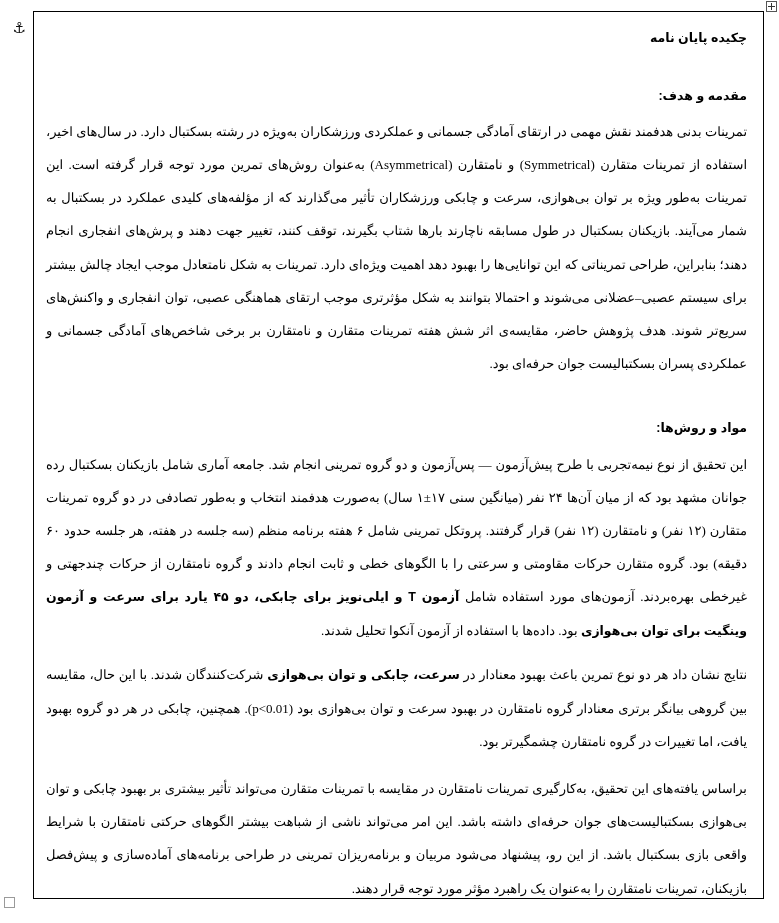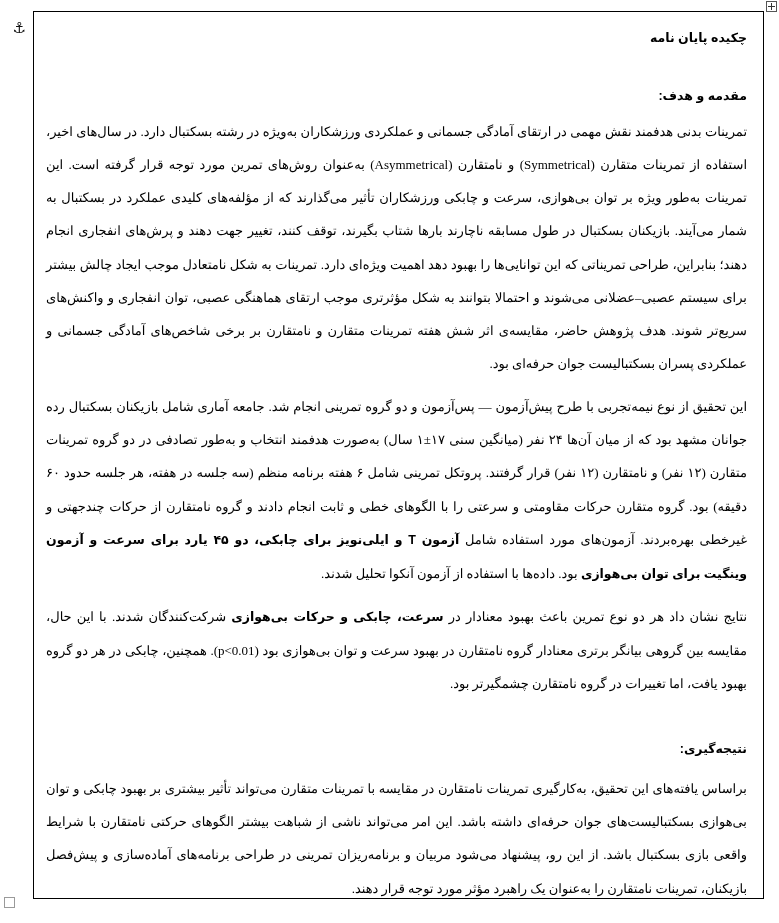--- a/index.html
+++ b/index.html
@@ -129,24 +129,24 @@
 
   <div id="anchor-mark">⚓</div>
 
   <div id="text-frame">
 
     <div class="doc-title">چکیده پایان نامه</div>
 
     <div class="section-heading">مقدمه و هدف:</div>
     <p class="para">تمرینات بدنی هدفمند نقش مهمی در ارتقای آمادگی جسمانی و عملکردی ورزشکاران به‌ویژه در رشته بسکتبال دارد. در سال‌های اخیر، استفاده از تمرینات متقارن (Symmetrical) و نامتقارن (Asymmetrical) به‌عنوان روش‌های تمرین مورد توجه قرار گرفته است. این تمرینات به‌طور ویژه بر توان بی‌هوازی، سرعت و چابکی ورزشکاران تأثیر می‌گذارند که از مؤلفه‌های کلیدی عملکرد در بسکتبال به شمار می‌آیند. بازیکنان بسکتبال در طول مسابقه ناچارند بارها شتاب بگیرند، توقف کنند، تغییر جهت دهند و پرش‌های انفجاری انجام دهند؛ بنابراین، طراحی تمریناتی که این توانایی‌ها را بهبود دهد اهمیت ویژه‌ای دارد. تمرینات به شکل نامتعادل موجب ایجاد چالش بیشتر برای سیستم عصبی‌–عضلانی می‌شوند و احتمالا بتوانند به شکل مؤثرتری موجب ارتقای هماهنگی عصبی، توان انفجاری و واکنش‌های سریع‌تر شوند. هدف پژوهش حاضر، مقایسه‌ی اثر شش هفته تمرینات متقارن و نامتقارن بر برخی شاخص‌های آمادگی جسمانی و عملکردی پسران بسکتبالیست جوان حرفه‌ای بود.</p>
 
+    <div class="section-heading">مواد و روش‌ها:</div>
     <p class="para"><span>این تحقیق از نوع نیمه‌تجربی با طرح پیش‌آزمون — پس‌آزمون و دو گروه تمرینی انجام شد. جامعه آماری شامل بازیکنان بسکتبال رده جوانان مشهد بود که از میان آن‌ها ۲۴ نفر (میانگین سنی ۱۷±۱ سال) به‌صورت هدفمند انتخاب و به‌طور تصادفی در دو گروه تمرینات متقارن (۱۲ نفر) و نامتقارن (۱۲ نفر) قرار گرفتند. پروتکل تمرینی شامل ۶ هفته برنامه منظم (سه جلسه در هفته، هر جلسه حدود ۶۰ دقیقه) بود. گروه متقارن حرکات مقاومتی و سرعتی را با الگوهای خطی و ثابت انجام دادند و گروه نامتقارن از حرکات چندجهتی و غیرخطی بهره‌بردند. آزمون‌های مورد استفاده شامل </span><b>آزمون T و ایلی‌نویز برای چابکی، دو ۴۵ یارد برای سرعت و آزمون وینگیت برای توان بی‌هوازی</b><span> بود. داده‌ها با استفاده از آزمون آنکوا تحلیل شدند.</span></p>
 
-    <p class="para"><span>نتایج نشان داد هر دو نوع تمرین باعث بهبود معنادار در </span><b>سرعت، چابکی و حرکات بی‌هوازی</b><span> شرکت‌کنندگان شدند. با این حال، مقایسه بین گروهی بیانگر برتری معنادار گروه نامتقارن در بهبود سرعت و توان بی‌هوازی بود (p&lt;0.01). همچنین، چابکی در هر دو گروه بهبود یافت، اما تغییرات در گروه نامتقارن چشمگیرتر بود.</span></p>
+    <p class="para"><span>نتایج نشان داد هر دو نوع تمرین باعث بهبود معنادار در </span><b>سرعت، چابکی و توان بی‌هوازی</b><span> شرکت‌کنندگان شدند. با این حال، مقایسه بین گروهی بیانگر برتری معنادار گروه نامتقارن در بهبود سرعت و توان بی‌هوازی بود (p&lt;0.01). همچنین، چابکی در هر دو گروه بهبود یافت، اما تغییرات در گروه نامتقارن چشمگیرتر بود.</span></p>
 
-    <div class="section-heading">نتیجه‌گیری:</div>
     <p class="para tight-top">براساس یافته‌های این تحقیق، به‌کارگیری تمرینات نامتقارن در مقایسه با تمرینات متقارن می‌تواند تأثیر بیشتری بر بهبود چابکی و توان بی‌هوازی بسکتبالیست‌های جوان حرفه‌ای داشته باشد. این امر می‌تواند ناشی از شباهت بیشتر الگوهای حرکتی نامتقارن با شرایط واقعی بازی بسکتبال باشد. از این رو، پیشنهاد می‌شود مربیان و برنامه‌ریزان تمرینی در طراحی برنامه‌های آماده‌سازی و پیش‌فصل بازیکنان، تمرینات نامتقارن را به‌عنوان یک راهبرد مؤثر مورد توجه قرار دهند.</p>
 
   </div>
 
   <div class="handle" id="handle-bl"></div>
 
 </div>
 
 </body></html>

